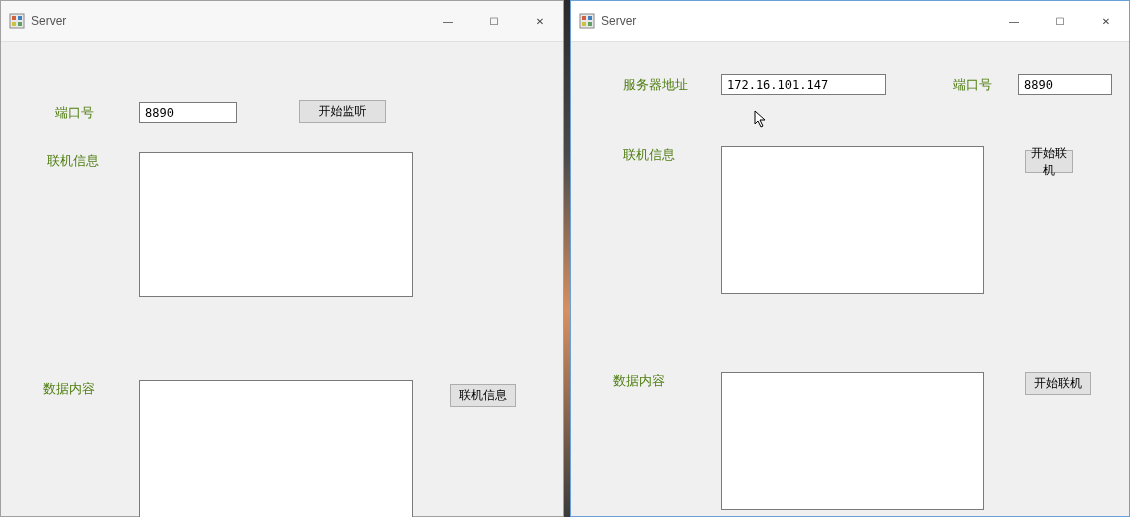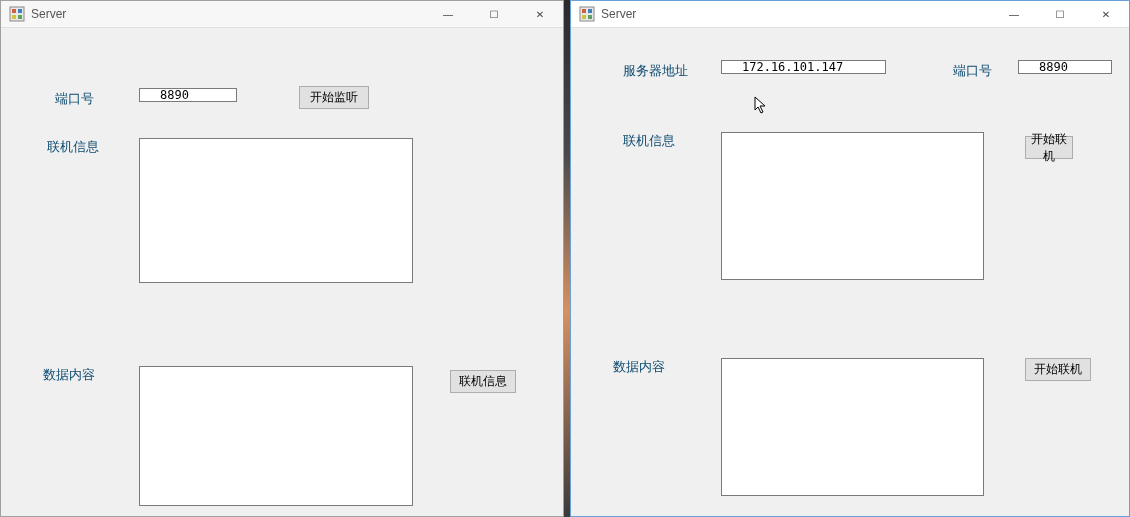--- a/index.html
+++ b/index.html
@@ -20,21 +20,21 @@
       background: linear-gradient(to bottom, #2a2a2a 0%, #4a4a4a 30%, #d89060 60%, #3a3a3a 100%);
     }
     .window {
       position: absolute;
       background: #f0f0f0;
       border: 1px solid #a0a0a0;
     }
     .window.server { left: 0; top: 0; width: 564px; height: 517px; }
     .window.client { left: 570px; top: 0; width: 560px; height: 517px; border-color: #6aa0d8; }
     .titlebar {
-      height: 27px;
+      height: 41px;
       display: flex;
       align-items: center;
       background: #fff;
       border-bottom: 1px solid #e0e0e0;
     }
     .window.server .titlebar { background: #f7f7f7; }
     .title-icon {
       width: 16px; height: 16px; margin: 0 6px 0 8px;
       display: inline-block;
     }
@@ -51,29 +51,29 @@
       font-size: 10px; color: #444;
     }
     .content {
       position: relative;
       width: 100%;
       height: calc(100% - 30px);
     }
     .lbl {
       position: absolute;
       font-size: 13px;
-      color: #0c4a6e;
+      color: #4d7c0f;
     }
     .txtinput {
       position: absolute;
-      height: 14px;
+      height: 21px;
       border: 1px solid #7a7a7a;
       background: #fff;
       font-size: 12px;
-      padding: 2px 20px;
+      padding: 2px 5px;
       font-family: "SimSun", monospace;
     }
     .btn {
       position: absolute;
       height: 23px;
       border: 1px solid #adadad;
       background: #e1e1e1;
       font-size: 12px;
       color: #000;
       display: flex; align-items: center; justify-content: center;
@@ -119,21 +119,21 @@
     <div class="winbtn">
         <span>☐</span>
       </div>
     <div class="winbtn close">
         <span>✕</span>
       </div>
   </div>
   <div class="content">
     <span class="lbl" style="left:54px; top:62px;">端口号</span>
     <input class="txtinput" style="left: 138px; top: 60px; width: 98px;" value="8890">
-    <button class="btn" style="left:298px; top:58px; width:70px;">开始监听</button>
+    <button class="btn" style="left:298px; top:58px; width:87px;">开始监听</button>
 
     <span class="lbl" style="left:46px; top:110px;">联机信息</span>
     <textarea class="textarea" style="left: 138px; top: 110px; width: 274px; height: 145px;"></textarea>
 
     <span class="lbl" style="left:42px; top:338px;">数据内容</span>
     <textarea class="textarea" style="left: 138px; top: 338px; width: 274px; height: 140px;"></textarea>
     <button class="btn" style="left:449px; top:342px; width:66px;">联机信息</button>
   </div>
 </div>
 

